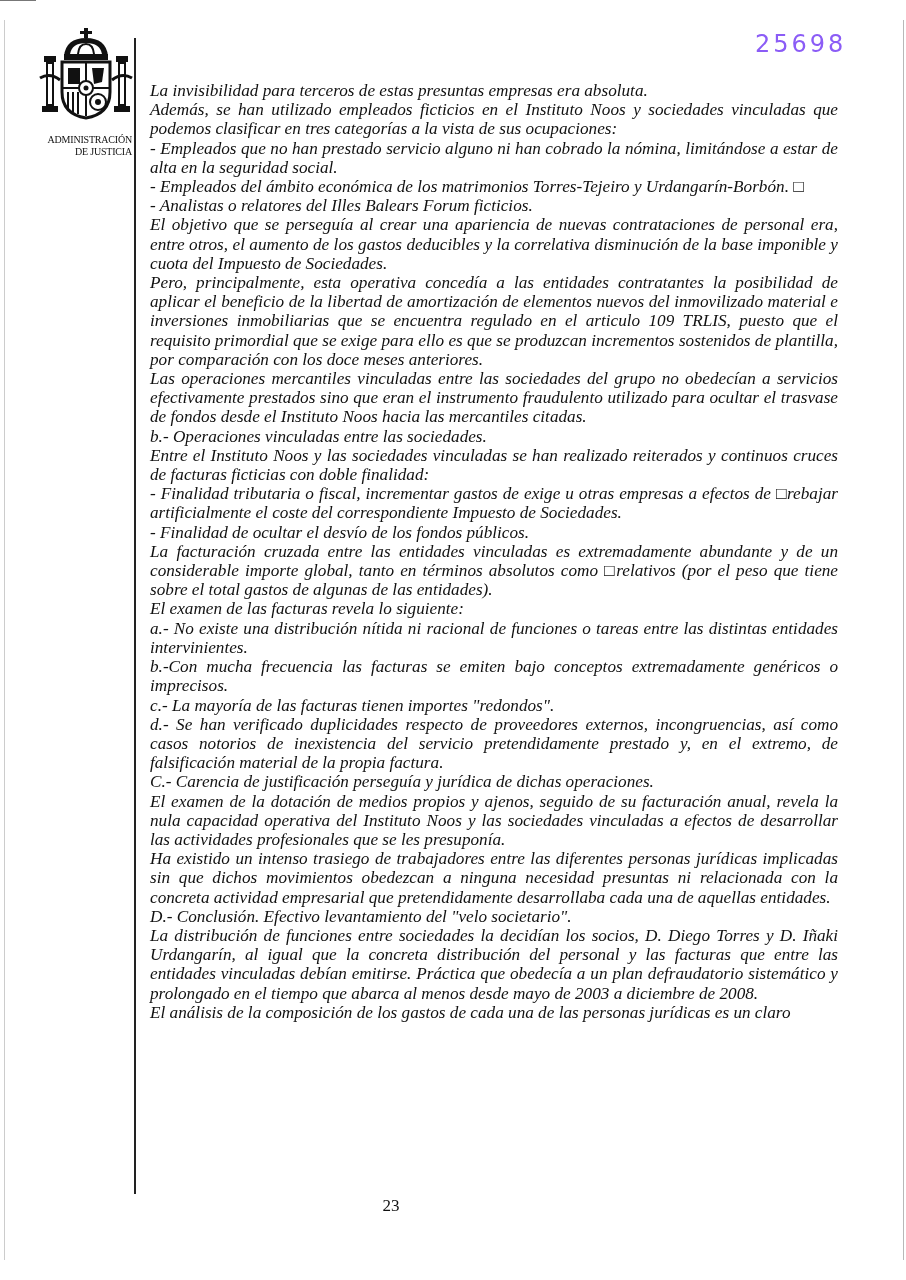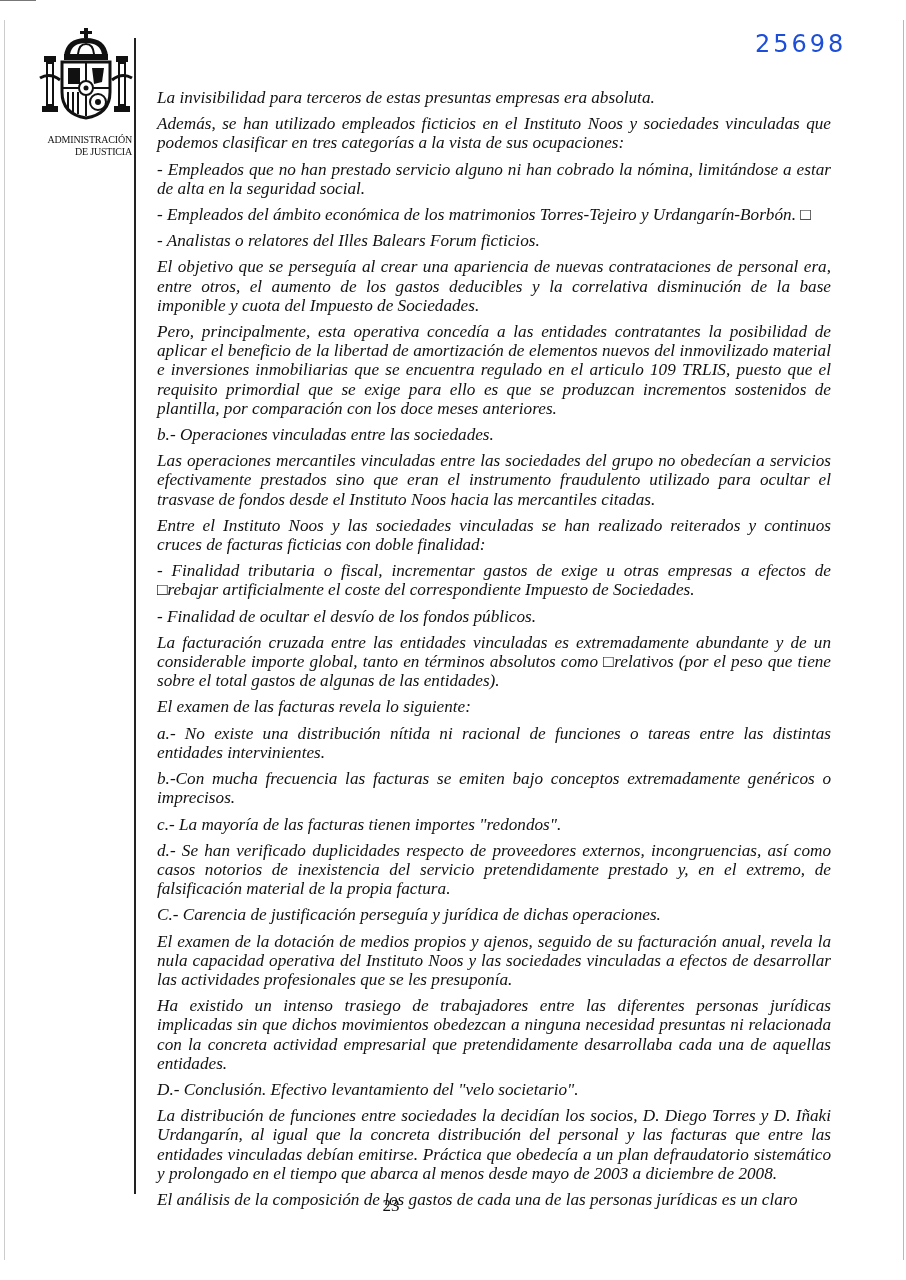--- a/index.html
+++ b/index.html
@@ -12,27 +12,27 @@
     .scan-edge-top { position: absolute; left: 0; top: 0; width: 36px; height: 1px; background: #777; }
     .emblem { position: absolute; left: 36px; top: 26px; width: 100px; height: 95px; }
     .emblem svg { display: block; margin: 0 auto; }
     .admin-label {
       position: absolute; left: 28px; top: 134px; width: 104px; text-align: right;
       font-family: "Liberation Serif", serif; font-size: 10px; line-height: 12px; letter-spacing: -0.2px;
     }
     .vrule { position: absolute; left: 134px; top: 38px; width: 2px; height: 1156px; background: #222; }
     .doc-number {
       position: absolute; left: 755px; top: 30px; font-family: "DejaVu Sans", sans-serif;
-      font-size: 24px; letter-spacing: 3px; color: #1d4ed8;
+      font-size: 24px; letter-spacing: 3px; color: #8b5cf6;
     }
     .body-text {
       position: absolute; left: 150px; top: 81px; width: 688px;
       font-style: italic; font-size: 17.2px; line-height: 19.2px; text-align: justify;
     }
-    .body-text p { margin: 7px; }
+    .body-text p { margin: 0; }
     .page-number { position: absolute; left: 0; width: 782px; top: 1196px; text-align: center; font-size: 17px; }
   </style>
 </head>
 <body>
 
 <div class="scan-edge-top"></div>
 <div class="scan-edge-left"></div>
 <div class="scan-edge-right"></div>
 
 <div class="emblem">
@@ -82,22 +82,22 @@
 <div class="doc-number">25698</div>
 
 <div class="body-text">
   <p>La invisibilidad para terceros de estas presuntas empresas era absoluta.</p>
   <p>Además, se han utilizado empleados ficticios en el Instituto Noos y sociedades vinculadas que podemos clasificar en tres categorías a la vista de sus ocupaciones:</p>
   <p>- Empleados que no han prestado servicio alguno ni han cobrado la nómina, limitándose a estar de alta en la seguridad social.</p>
   <p>- Empleados del ámbito económica de los matrimonios Torres-Tejeiro y Urdangarín-Borbón. □</p>
   <p>- Analistas o relatores del Illes Balears Forum ficticios.</p>
   <p>El objetivo que se perseguía al crear una apariencia de nuevas contrataciones de personal era, entre otros, el aumento de los gastos deducibles y la correlativa disminución de la base imponible y cuota del Impuesto de Sociedades.</p>
   <p>Pero, principalmente, esta operativa concedía a las entidades contratantes la posibilidad de aplicar el beneficio de la libertad de amortización de elementos nuevos del inmovilizado material e inversiones inmobiliarias que se encuentra regulado en el articulo 109 TRLIS, puesto que el requisito primordial que se exige para ello es que se produzcan incrementos sostenidos de plantilla, por comparación con los doce meses anteriores.</p>
+  <p>Las operaciones mercantiles vinculadas entre las sociedades del grupo no obedecían a servicios efectivamente prestados sino que eran el instrumento fraudulento utilizado para ocultar el trasvase de fondos desde el Instituto Noos hacia las mercantiles citadas.</p>
   <p>b.- Operaciones vinculadas entre las sociedades.</p>
-  <p>Las operaciones mercantiles vinculadas entre las sociedades del grupo no obedecían a servicios efectivamente prestados sino que eran el instrumento fraudulento utilizado para ocultar el trasvase de fondos desde el Instituto Noos hacia las mercantiles citadas.</p>
   <p>Entre el Instituto Noos y las sociedades vinculadas se han realizado reiterados y continuos cruces de facturas ficticias con doble finalidad:</p>
   <p>- Finalidad tributaria o fiscal, incrementar gastos de exige u otras empresas a efectos de □rebajar artificialmente el coste del correspondiente Impuesto de Sociedades.</p>
   <p>- Finalidad de ocultar el desvío de los fondos públicos.</p>
   <p>La facturación cruzada entre las entidades vinculadas es extremadamente abundante y de un considerable importe global, tanto en términos absolutos como □relativos (por el peso que tiene sobre el total gastos de algunas de las entidades).</p>
   <p>El examen de las facturas revela lo siguiente:</p>
   <p>a.- No existe una distribución nítida ni racional de funciones o tareas entre las distintas entidades intervinientes.</p>
   <p>b.-Con mucha frecuencia las facturas se emiten bajo conceptos extremadamente genéricos o imprecisos.</p>
   <p>c.- La mayoría de las facturas tienen importes "redondos".</p>
   <p>d.- Se han verificado duplicidades respecto de proveedores externos, incongruencias, así como casos notorios de inexistencia del servicio pretendidamente prestado y, en el extremo, de falsificación material de la propia factura.</p>
   <p>C.- Carencia de justificación perseguía y jurídica de dichas operaciones.</p>

